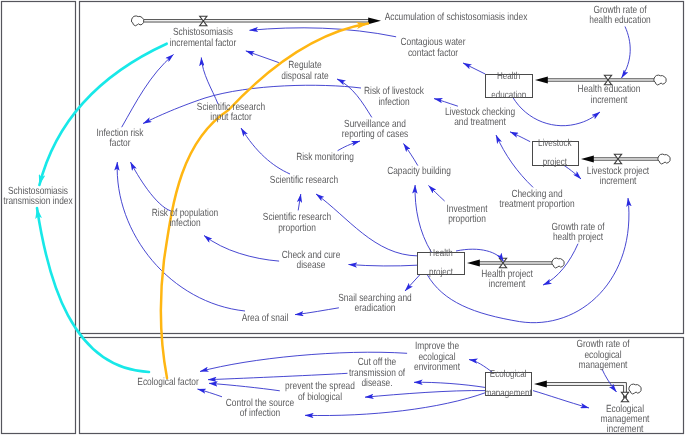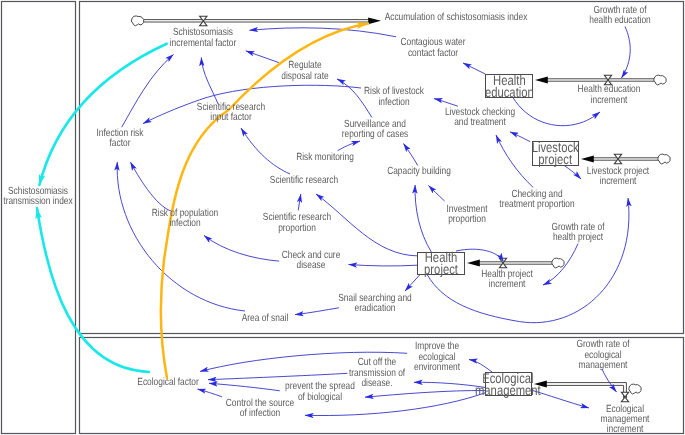--- a/index.html
+++ b/index.html
@@ -4,21 +4,21 @@
 <style>
   html,body{margin:0;padding:0;background:#ffffff;
             -webkit-font-smoothing:antialiased;text-rendering:geometricPrecision;}
   #stage{position:relative;width:685px;height:435px;background:#ffffff;overflow:hidden;
          font-family:"Liberation Sans",sans-serif;opacity:0.999;}
   #art{position:absolute;left:0;top:0;width:685px;height:435px;}
   .lbl{position:absolute;color:#5b5b5d;font-size:10.4px;line-height:10.4px;
        text-align:center;white-space:pre;transform:translateX(-50%) scaleX(0.805) translateZ(0);
        transform-origin:50% 0;-webkit-font-smoothing:antialiased;}
   .stockbox{position:absolute;border:1px solid #4a4a4a;background:#ffffff;box-sizing:border-box;
-            color:#5b5b5d;font-size:14px;line-height:12px;
+            color:#5b5b5d;font-size:10px;line-height:19px;
             text-align:center;display:flex;align-items:center;justify-content:center;}
   .stockbox > div{transform:scaleX(0.805) translateZ(0);white-space:pre;-webkit-font-smoothing:antialiased;}
 </style>
 </head>
 <body>
 
 <div id="stage">
 
 <svg id="art" viewBox="0 0 685 435" xmlns="http://www.w3.org/2000/svg">
   <defs>

